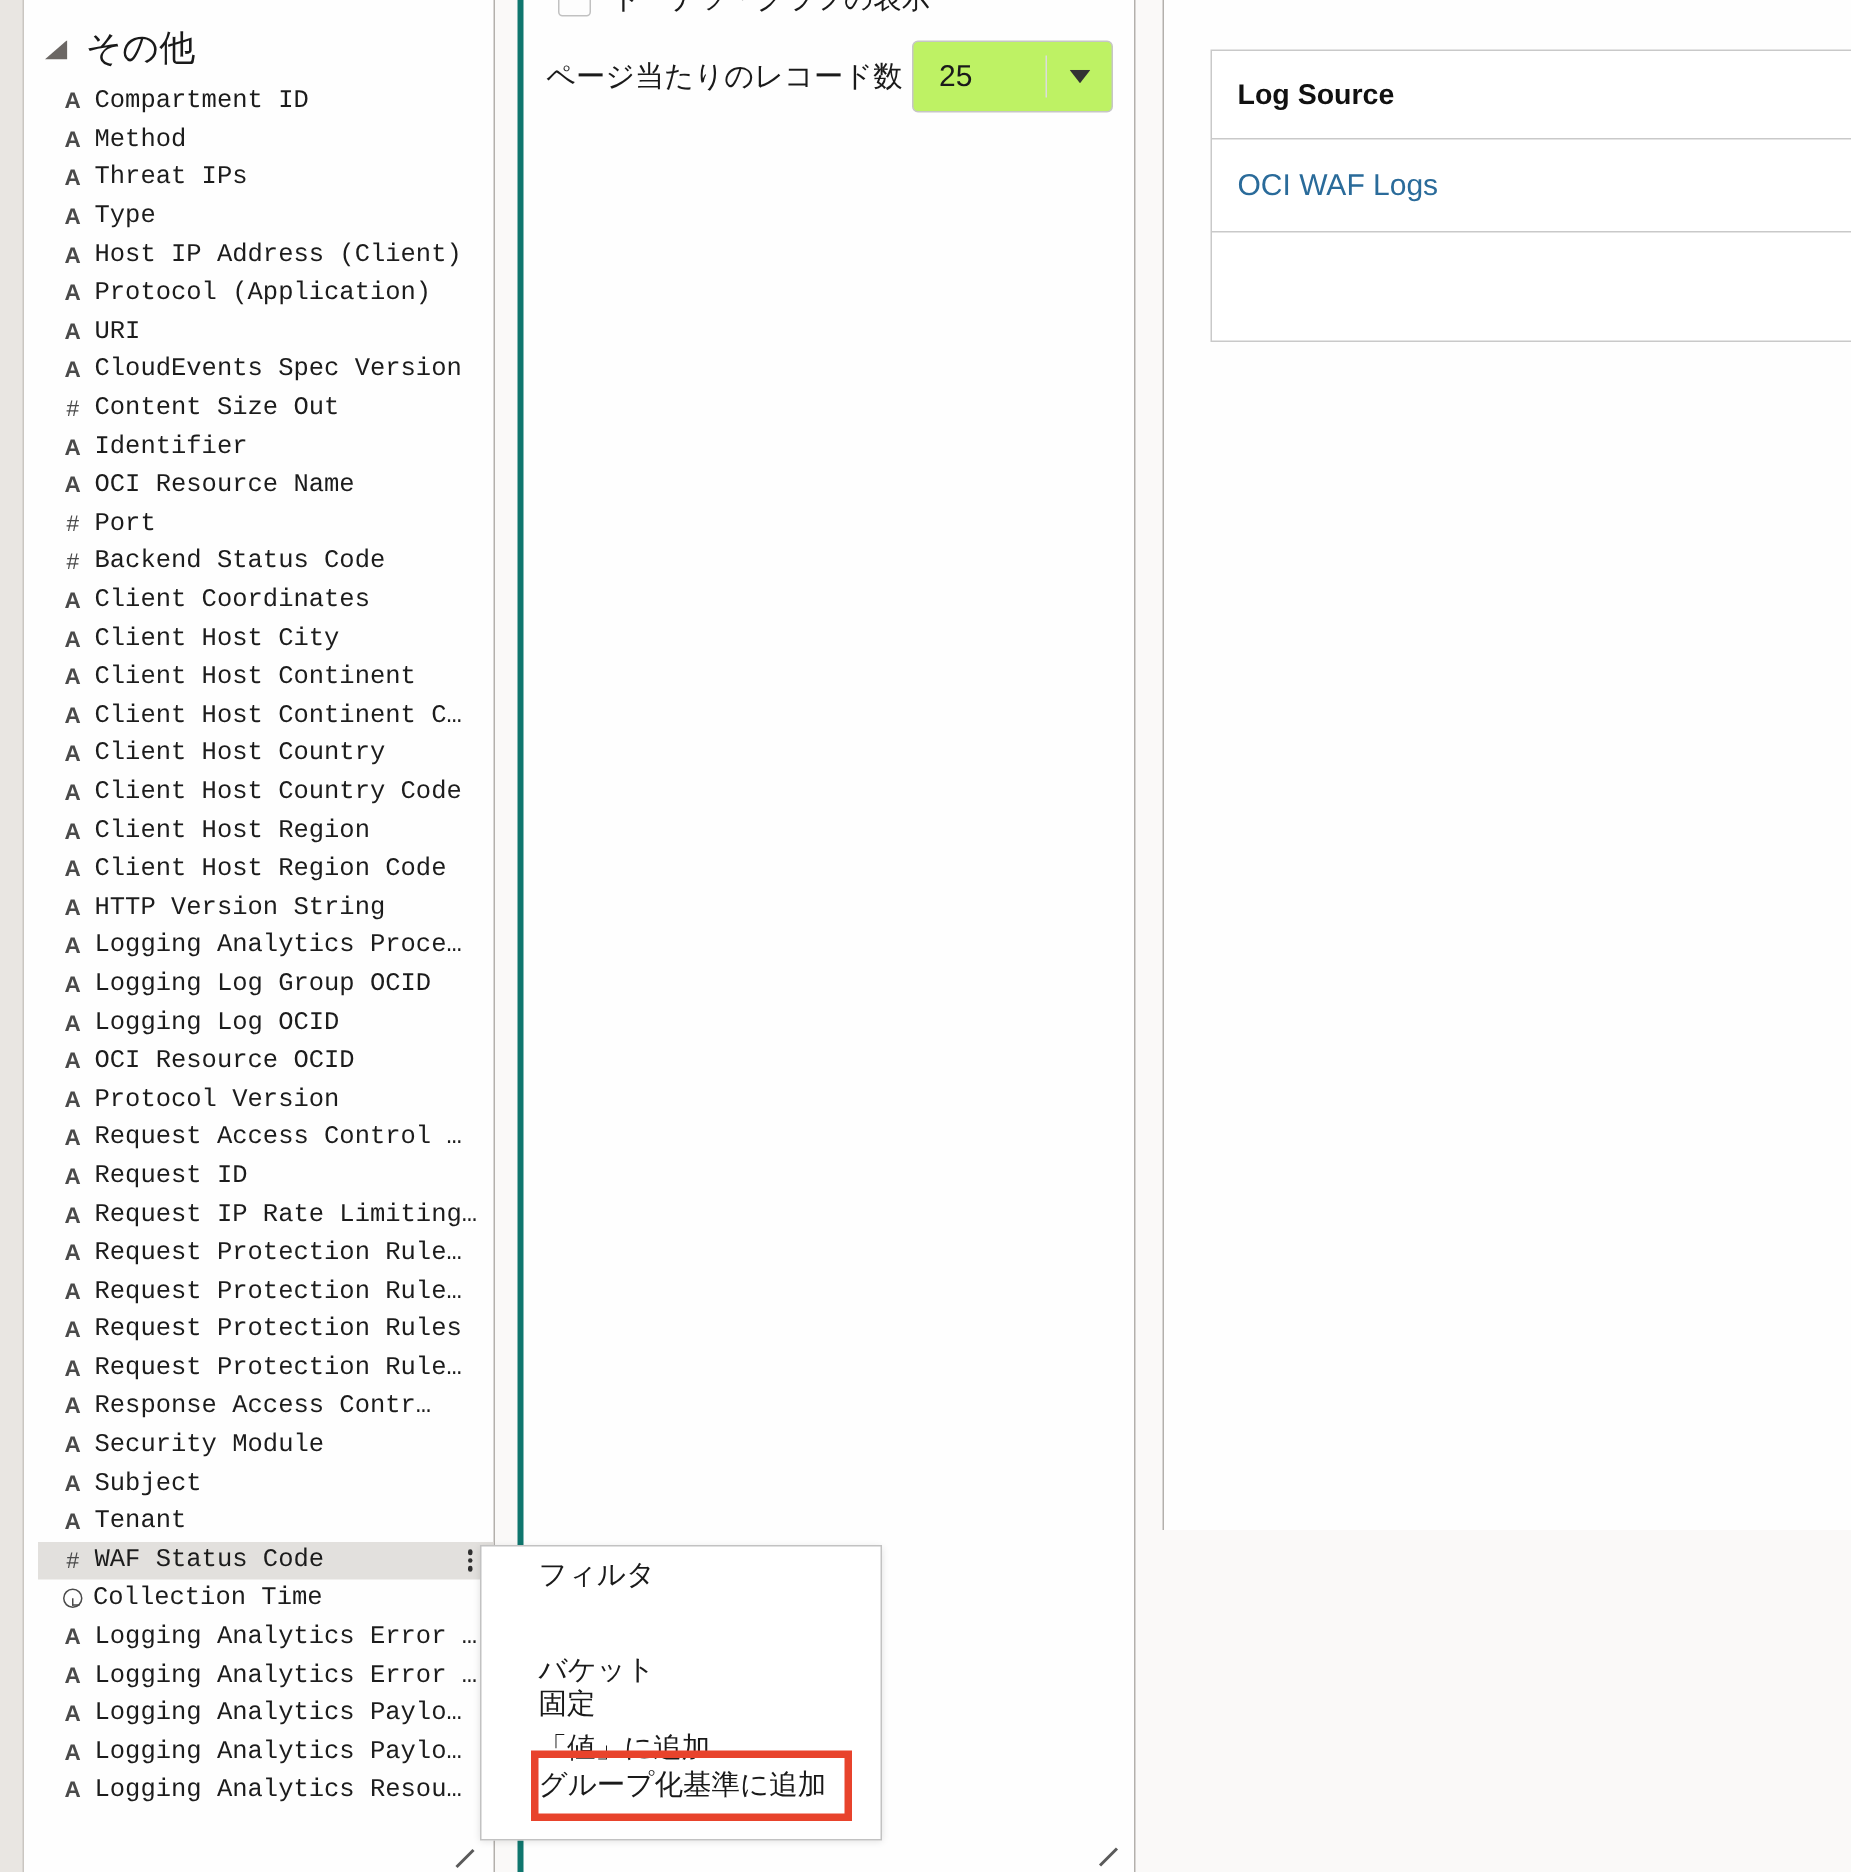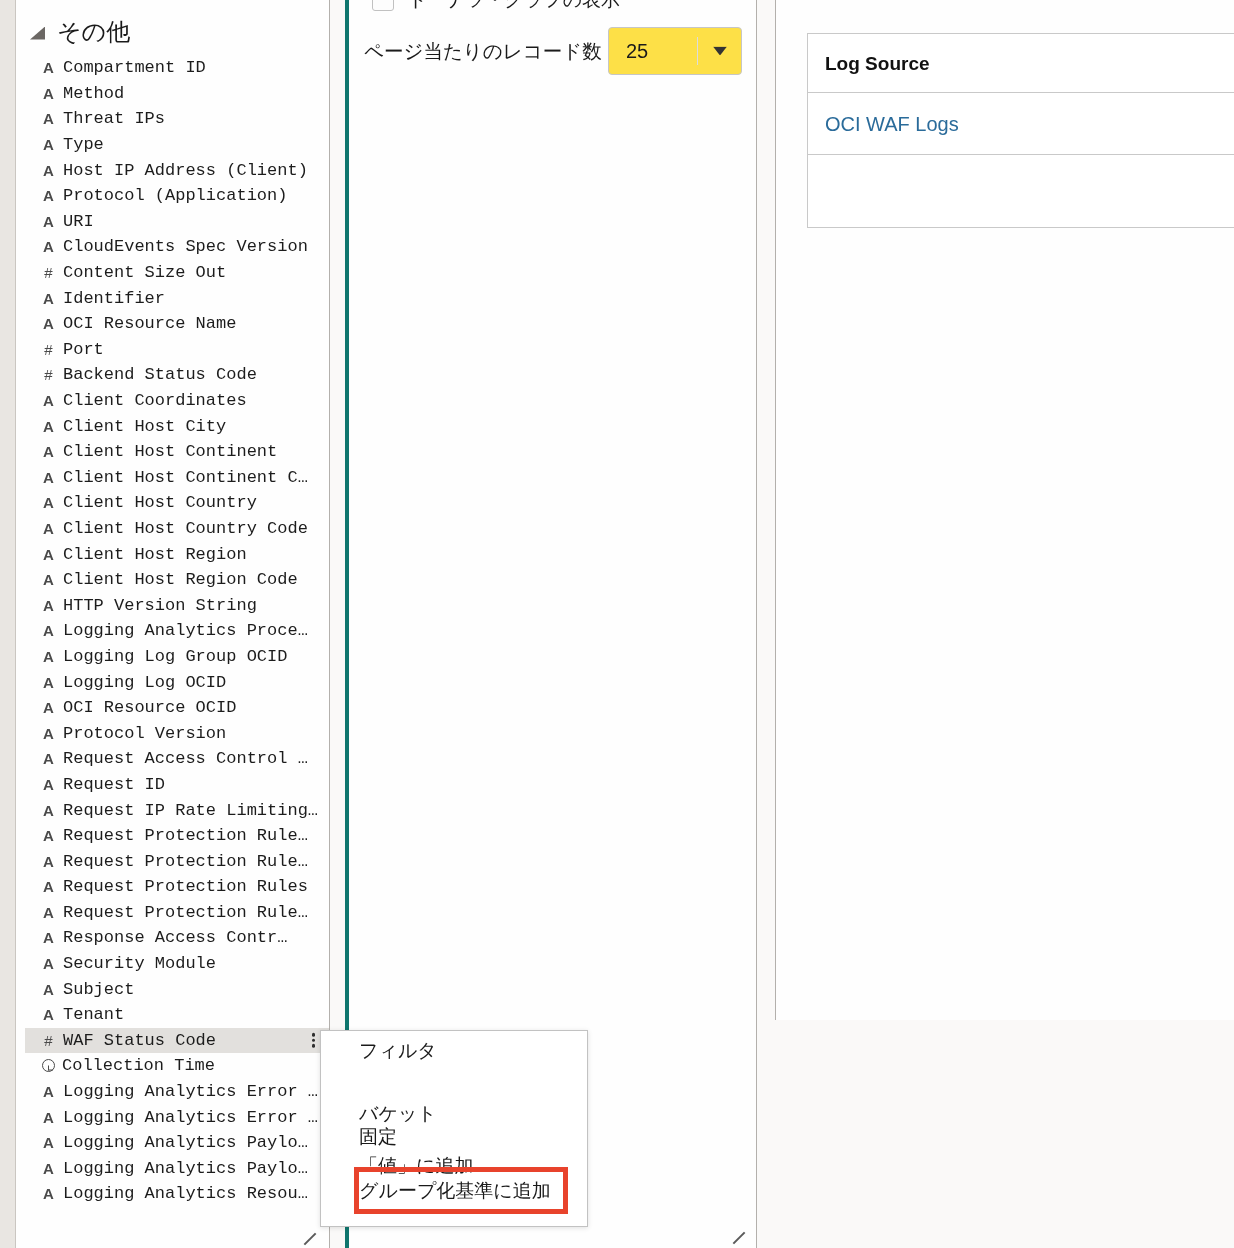--- a/index.html
+++ b/index.html
@@ -46,21 +46,21 @@
   .options-panel { position:absolute; left:345px; top:0; width:412px; height:1248px;
     background:#fefefe; border-left:4px solid #0f766e; border-right:1px solid #b3b0ac; }
   .donut-row { position:absolute; top:-11px; left:23px; display:flex;
     align-items:center; gap:14px; }
   .checkbox { width:22px; height:22px; background:#fdfdfd;
     border:1px solid #c1c1c1; border-radius:3px; flex:none; }
   .donut-label { font-size:19px; color:#1a1a1a; line-height:22px; }
   .records-label { position:absolute; left:15px; top:27px; height:48px;
     line-height:48px; font-size:19.5px; color:#1a1a1a; }
   .records-select { position:absolute; left:259px; top:27px; width:134px; height:48px;
-    background:#fde047; border:1px solid #c6c6c6; border-radius:4px; cursor:pointer; }
+    background:#bef264; border:1px solid #c6c6c6; border-radius:4px; cursor:pointer; }
   .records-value { position:absolute; left:17px; top:0; line-height:46px;
     font-size:20px; color:#1a1a1a; }
   .select-divider { position:absolute; right:43px; top:9px; bottom:9px; width:1px;
     background:#dcdcdc; }
   .select-caret { position:absolute; right:14px; top:50%; transform:translateY(-50%);
     width:14px; height:9px; background:#333;
     clip-path:polygon(0 0, 100% 0, 50% 100%); }
 
   
   .results-panel { position:absolute; left:775px; top:0; width:459px; height:1020px;

